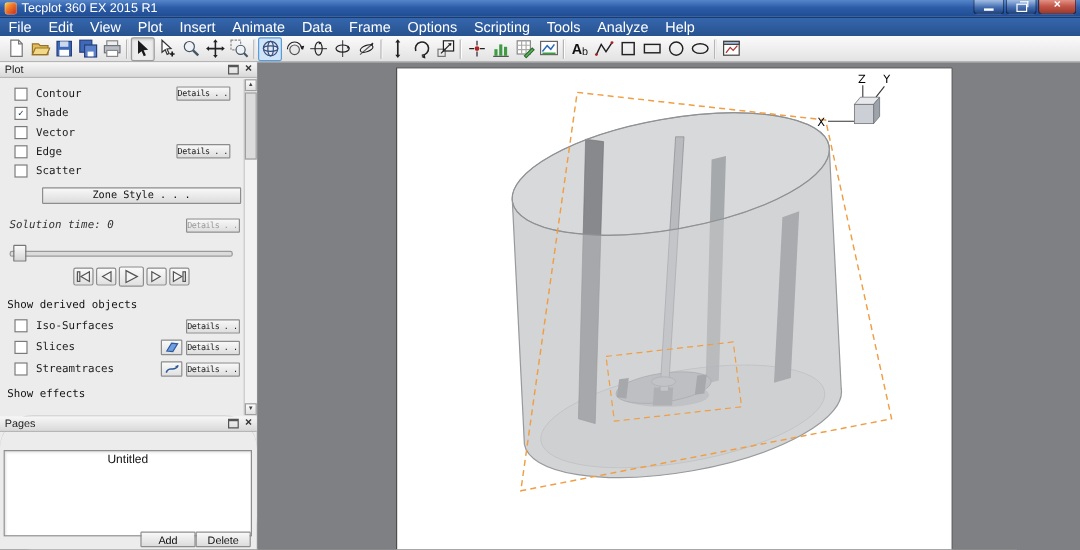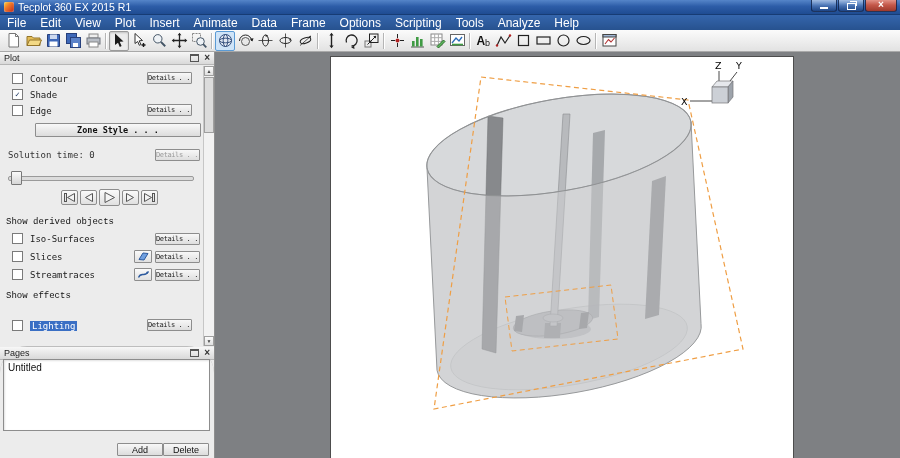--- a/index.html
+++ b/index.html
@@ -39,45 +39,45 @@
   .close-ic{font-size:10px;line-height:1;color:#333;font-weight:bold;}
 
   .plot-body{position:absolute;top:13px;left:0;width:204px;height:281px;overflow:hidden;padding-top:5px;box-sizing:border-box;font-family:"DejaVu Sans Mono",monospace;}
   .layer-row{height:14px;margin-bottom:2px;display:flex;align-items:flex-end;padding:0 12px 0 12px;}
   .cb{width:9px;height:9px;background:#fff;border:1px solid #7a7a7a;display:flex;align-items:center;justify-content:center;font-size:8px;line-height:1;color:#17325e;flex:none;}
   .llbl{margin-left:7px;font-size:9px;color:#1a1a1a;white-space:nowrap;}
   .sp{flex:1;}
   .details-btn{flex:none;width:45px;height:12px;font-family:"DejaVu Sans Mono",monospace;font-size:7px;letter-spacing:-0.4px;color:#222;background:linear-gradient(#f8f8f8,#dedede);border:1px solid #8d8d8d;border-radius:1px;padding:0;overflow:hidden;white-space:nowrap;}
   .details-btn.disabled{color:#9a9a9a;}
   .wide-btn-row{margin-top:2px;padding:0 4px 0 35px;}
-  .wide-btn{width:166px;height:14px;font-family:"DejaVu Sans Mono",monospace;font-size:8.5px;color:#111;background:linear-gradient(#f8f8f8,#dcdcdc);border:1px solid #8d8d8d;border-radius:1px;padding:0;font-weight:bold;}
+  .wide-btn{width:166px;height:14px;font-family:"DejaVu Sans Mono",monospace;font-size:8.5px;color:#111;background:linear-gradient(#f8f8f8,#dcdcdc);border:1px solid #8d8d8d;border-radius:1px;padding:0;}
   .sol-row{margin-top:12px;height:12px;display:flex;align-items:center;padding:0 4px 0 8px;}
-  .slbl{font-size:9px;color:#333;white-space:nowrap;}
+  .slbl{font-size:9px;color:#333;white-space:nowrap;font-style:italic;}
   .slider{margin:10px 10px 0 8px;height:12px;position:relative;}
   .track{position:absolute;left:0;right:0;top:5px;height:3px;background:#dcdcdc;border:1px solid #9a9a9a;border-radius:2px;}
   .thumb{position:absolute;left:3px;top:0;width:9px;height:12px;background:linear-gradient(#fafafa,#d6d6d6);border:1px solid #777;border-radius:1px;}
   .playback{margin-top:6px;height:17px;display:flex;align-items:center;justify-content:center;gap:2px;padding-left:14px;}
   .pb-btn{width:17px;height:15px;display:flex;align-items:center;justify-content:center;background:linear-gradient(#fafafa,#e0e0e0);border:1px solid #8d8d8d;border-radius:2px;padding:0;box-sizing:border-box;}
   .pb-btn.play{width:21px;height:17px;}
-  .heading{margin:11px 0 0 6px;height:10px;font-size:9px;color:#111;white-space:nowrap;font-family:Liberation Mono, monospace;}
+  .heading{margin:11px 0 0 6px;height:10px;font-size:9px;color:#111;white-space:nowrap;}
   .heading.eff{margin-top:9px;}
   #derived-rows{margin-top:4px;}
   .drow{height:15px;margin-bottom:3px;display:flex;align-items:center;padding:0 4px 0 12px;justify-content:center;}
   .mini-btn{flex:none;width:18px;height:13px;display:flex;align-items:center;justify-content:center;background:linear-gradient(#fafafa,#e0e0e0);border:1px solid #8d8d8d;border-radius:1px;margin-right:3px;padding:0;}
   .lighting{margin-top:16px;}
   .sel-lbl{background:#3a6fc4;color:#fff;padding:0 2px;}
 
   .vscroll{position:absolute;top:14px;right:0;width:11px;height:280px;background:#f2f2f2;border-left:1px solid #c6c6c6;box-sizing:border-box;}
   .sb-arrow{position:absolute;left:0;width:10px;height:10px;background:linear-gradient(#fcfcfc,#e0e0e0);border:1px solid #9f9f9f;box-sizing:border-box;font-size:5px;color:#444;display:flex;align-items:center;justify-content:center;}
   .sb-arrow.up{top:0;}
   .sb-arrow.down{bottom:0;}
   .sb-thumb{position:absolute;left:0;top:11px;width:10px;height:56px;background:#dcdcdc;border:1px solid #9f9f9f;box-sizing:border-box;}
 
   .pages-panel{position:absolute;left:0;top:294px;width:214px;height:112px;background:#ececec;border-top:1px solid #bdbdbd;box-sizing:border-box;border-radius:27px;}
-  .pages-list{position:absolute;left:3px;right:4px;top:12px;height:70px;background:#fff;border:1px solid #8d8d8d;box-shadow:inset 1px 1px 2px rgba(0,0,0,.12);overflow:hidden;}
+  .pages-list{position:absolute;left:3px;right:4px;top:28px;height:70px;background:#fff;border:1px solid #8d8d8d;box-shadow:inset 1px 1px 2px rgba(0,0,0,.12);overflow:hidden;text-align:center;}
   .pages-list ul{margin:0;padding:1px 0;list-style:none;}
   .pages-list li{font-size:10px;padding:1px 4px;color:#111;}
   .pages-btns{position:absolute;right:5px;bottom:2px;display:flex;}
   .pbtn{width:46px;height:13px;font-size:9px;font-family:"Liberation Sans",sans-serif;color:#111;background:linear-gradient(#f8f8f8,#dcdcdc);border:1px solid #8d8d8d;border-radius:1px;padding:0;}
 
   
   .canvas{flex:1;position:relative;background:#7e8083;overflow:hidden;}
   .frame{position:absolute;left:115px;top:4px;width:464px;height:404px;background:#fff;border:1px solid #4d4d4d;box-sizing:border-box;}
   #plot3d{display:block;}
   .axlbl{font-family:"DejaVu Sans",sans-serif;font-size:9.5px;fill:#000;}
@@ -333,23 +333,33 @@
               <span class="sp"></span>
               <button class="details-btn">Details . . .</button>
             </div>
             <div class="layer-row">
               <span class="cb">✓</span>
               <span class="llbl">Shade</span>
               <span class="sp"></span>
             </div>
             <div class="layer-row">
               <span class="cb"></span>
+              <span class="llbl">Vector</span>
+              <span class="sp"></span>
+            </div>
+            <div class="layer-row">
+              <span class="cb"></span>
               <span class="llbl">Edge</span>
               <span class="sp"></span>
               <button class="details-btn">Details . . .</button>
+            </div>
+            <div class="layer-row">
+              <span class="cb"></span>
+              <span class="llbl">Scatter</span>
+              <span class="sp"></span>
             </div>
           </div>
 
         <div class="wide-btn-row">
           <button class="wide-btn">Zone Style . . .</button>
         </div>
 
         <div class="sol-row">
           <span class="slbl"><span>Solution time:</span> <span>0</span></span>
           <span class="sp"></span>

